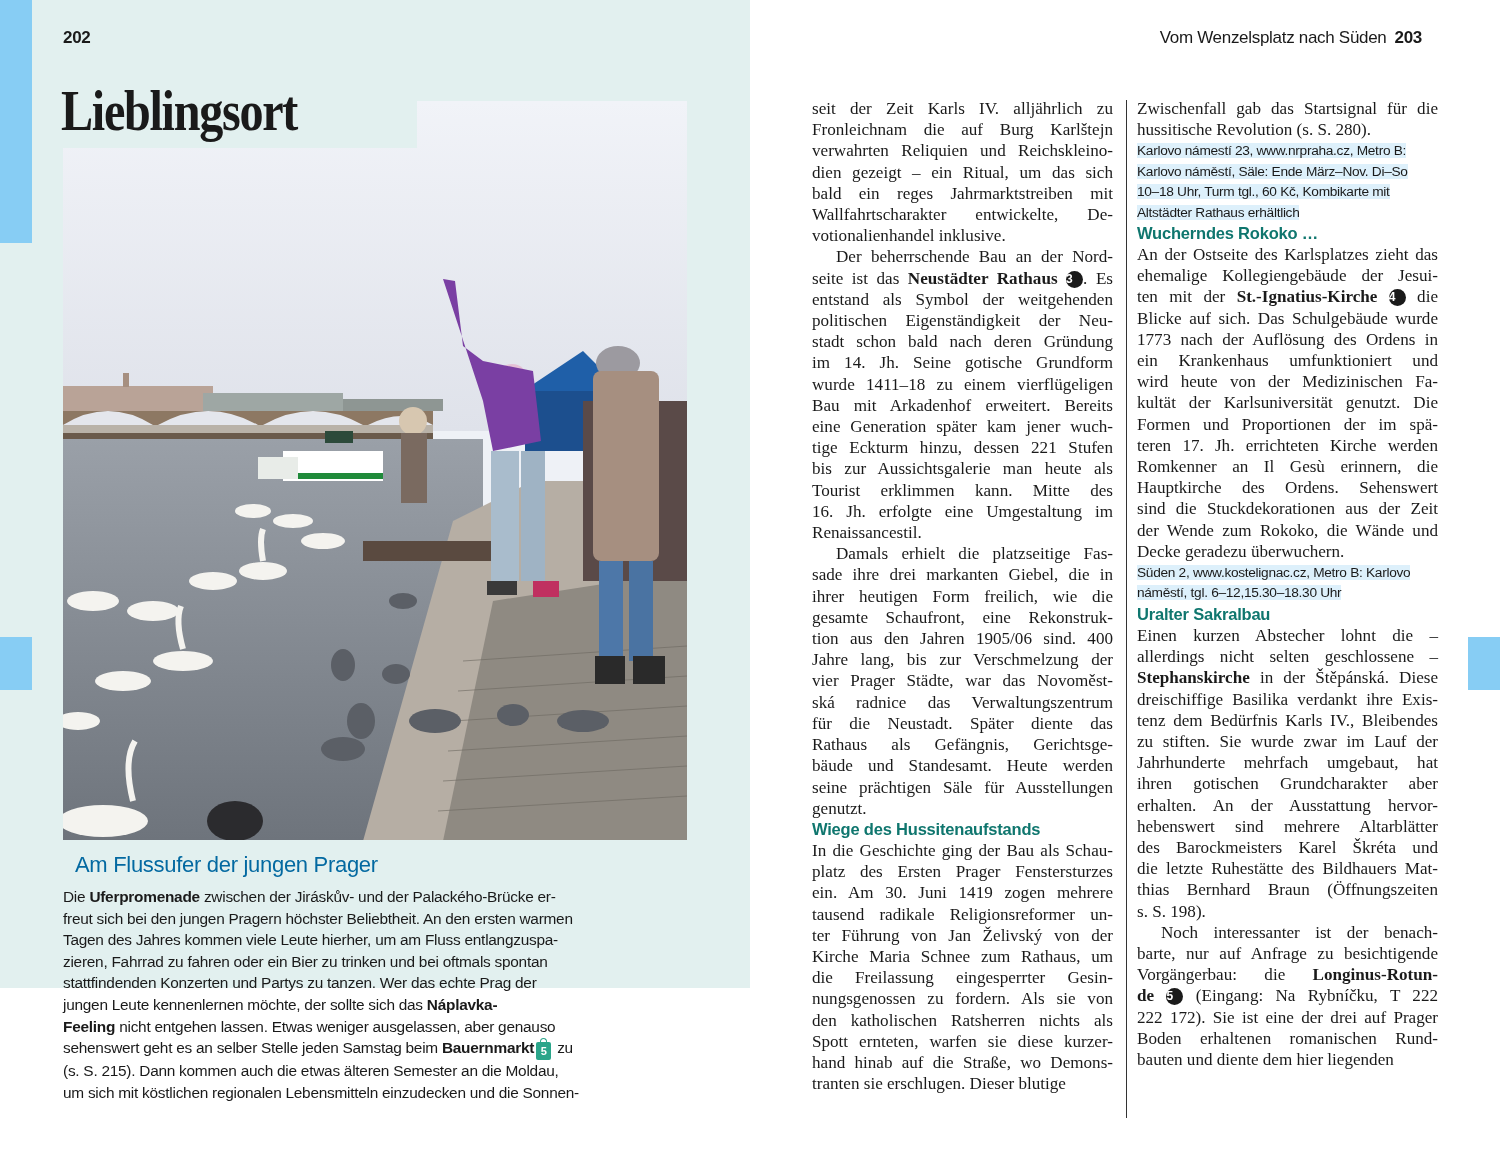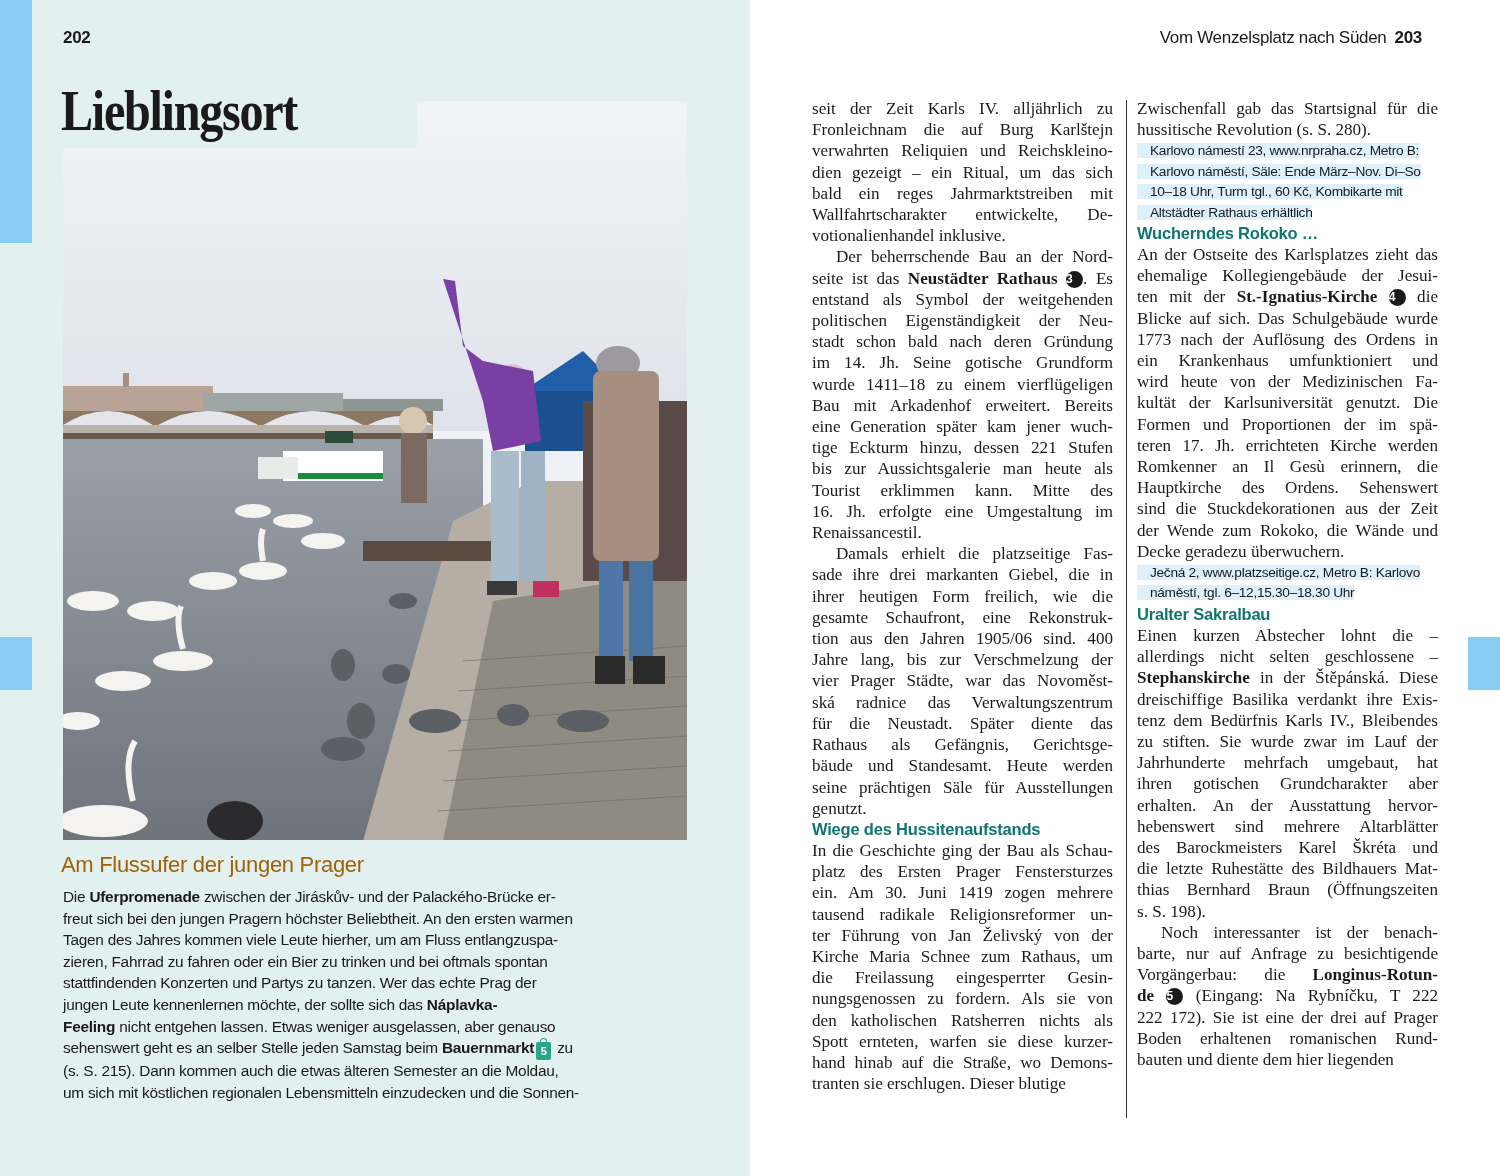--- a/index.html
+++ b/index.html
@@ -1,53 +1,53 @@
 <!DOCTYPE html>
 <html><head>
 <meta charset="utf-8">
 <style>
   * { margin: 0; padding: 0; box-sizing: border-box; }
   html, body { width: 1500px; height: 1176px; overflow: hidden; background: #ffffff; }
   body { position: relative; font-family: "Liberation Serif", serif; color: #1a1a1a; }
 
   
-  .left-page { position: absolute; left: 0; top: 0; width: 750px; height: 1176px; background: #e2f0ef; padding-left: 8px; }
+  .left-page { position: absolute; left: 0; top: 0; width: 750px; height: 988px; background: #e2f0ef; padding-left: 8px; }
   .thumb-tab { position: absolute; background: #87cdf4; }
   .thumb-tab.l1 { left: 0; top: 0; width: 32px; height: 243px; }
   .thumb-tab.l2 { left: 0; top: 637px; width: 32px; height: 53px; }
   .thumb-tab.r1 { left: 1468px; top: 637px; width: 32px; height: 53px; }
 
   .page-num-left { position: absolute; left: 63px; top: 28px; font-family: "Liberation Sans", sans-serif; font-weight: bold; font-size: 17px; letter-spacing: -0.3px; }
 
   .photo { position: absolute; left: 63px; top: 101px; width: 624px; height: 739px; overflow: hidden; background: #eef1f6; }
   .photo svg { display: block; }
   .title-box { position: absolute; left: 45px; top: 76px; background: #e2f0ef; padding: 2px 16px 4px 16px; }
   .title { font-family: "Liberation Serif", serif; font-weight: bold; font-size: 56px; letter-spacing: -1.5px; line-height: 66px; transform: scaleX(0.86); transform-origin: left center; display: inline-block; width: 340px; }
 
-  .left-heading { position: absolute; left: 61px; top: 852px; font-family: "Liberation Sans", sans-serif; font-size: 22px; font-weight: normal; color: #a16207; letter-spacing: -0.3px; }
+  .left-heading { position: absolute; left: 75px; top: 852px; font-family: "Liberation Sans", sans-serif; font-size: 22px; font-weight: normal; color: #0369a1; letter-spacing: -0.3px; }
   .left-body { position: absolute; left: 63px; top: 886px; width: 596px; font-family: "Liberation Sans", sans-serif; font-size: 15.4px; line-height: 21.6px; letter-spacing: -0.25px; }
   .left-body p { white-space: nowrap; }
   .left-body b { font-weight: bold; }
   .shop-badge { display: inline-block; width: 15px; height: 18px; background: #2aa58a; color: #fff; font-size: 11px; font-weight: bold; text-align: center; line-height: 19px; vertical-align: -2px; border-radius: 2px; position: relative; margin: 0 2px; }
   .shop-badge::before { content: ""; position: absolute; left: 4px; top: -4px; width: 5px; height: 5px; border: 1.5px solid #2aa58a; border-bottom: none; border-radius: 4px 4px 0 0; }
 
   
   .right-header { position: absolute; right: 78px; top: 28px; font-family: "Liberation Sans", sans-serif; font-size: 17px; letter-spacing: -0.3px; }
   .right-header .num { font-weight: bold; margin-left: 8px; }
 
   .col { position: absolute; top: 98px; width: 301px; font-size: 17.1px; line-height: 21.2px; }
   .col.c1 { left: 812px; }
   .col.c2 { left: 1137px; }
   .col-rule { position: absolute; left: 1126px; top: 100px; width: 1px; height: 1018px; background: #333; }
   .col p.j { text-align: justify; text-align-last: justify; white-space: nowrap; }
   .col p.j.last { text-align-last: left; }
   .col .indent { padding-left: 24px; }
   .sub-head { font-family: "Liberation Sans", sans-serif; font-weight: bold; color: #0f766e; font-size: 16.5px; line-height: 21px; margin-top: 0; letter-spacing: -0.2px; }
   .info { font-family: "Liberation Sans", sans-serif; font-size: 13.7px; line-height: 20.4px; letter-spacing: -0.3px; margin-top: 1px; }
-  .info span { background: #ddf0fb; padding-left: 13px; }
+  .info span { background: #ddf0fb; }
   .circle-num { display: inline-block; width: 17px; height: 17px; border-radius: 50%; background: #1a1a1a; color: #fff; font-family: "Liberation Sans", sans-serif; font-size: 12px; font-weight: bold; text-align: center; line-height: 17px; vertical-align: 1px; }
   b { font-weight: bold; }
 </style>
 </head>
 <body>
 
 <div class="left-page">
   <div class="page-num-left">202</div>
 
   <div class="photo">
@@ -257,21 +257,21 @@
       <p class="j">kultät der Karlsuniversität genutzt. Die</p>
       <p class="j">Formen und Proportionen der im spä-</p>
       <p class="j">teren 17. Jh. errichteten Kirche werden</p>
       <p class="j">Romkenner an Il Gesù erinnern, die</p>
       <p class="j">Hauptkirche des Ordens. Sehenswert</p>
       <p class="j">sind die Stuckdekorationen aus der Zeit</p>
       <p class="j">der Wende zum Rokoko, die Wände und</p>
       <p class="j last">Decke geradezu überwuchern.</p>
     </div>
     <div class="info">
-      <div><span>Ječná 2, www.platzseitige.cz, Metro B: Karlovo</span></div>
+      <div><span>Süden 2, www.kostelignac.cz, Metro B: Karlovo</span></div>
       <div><span>náměstí, tgl. 6–12,15.30–18.30 Uhr</span></div>
     </div>
     <h3 class="sub-head">Uralter Sakralbau</h3>
     <div>
       <p class="j">Einen kurzen Abstecher lohnt die –</p>
       <p class="j">allerdings nicht selten geschlossene –</p>
       <p class="j"><b>Stephanskirche</b> in der Štěpánská. Diese</p>
       <p class="j">dreischiffige Basilika verdankt ihre Exis-</p>
       <p class="j">tenz dem Bedürfnis Karls IV., Bleibendes</p>
       <p class="j">zu stiften. Sie wurde zwar im Lauf der</p>

